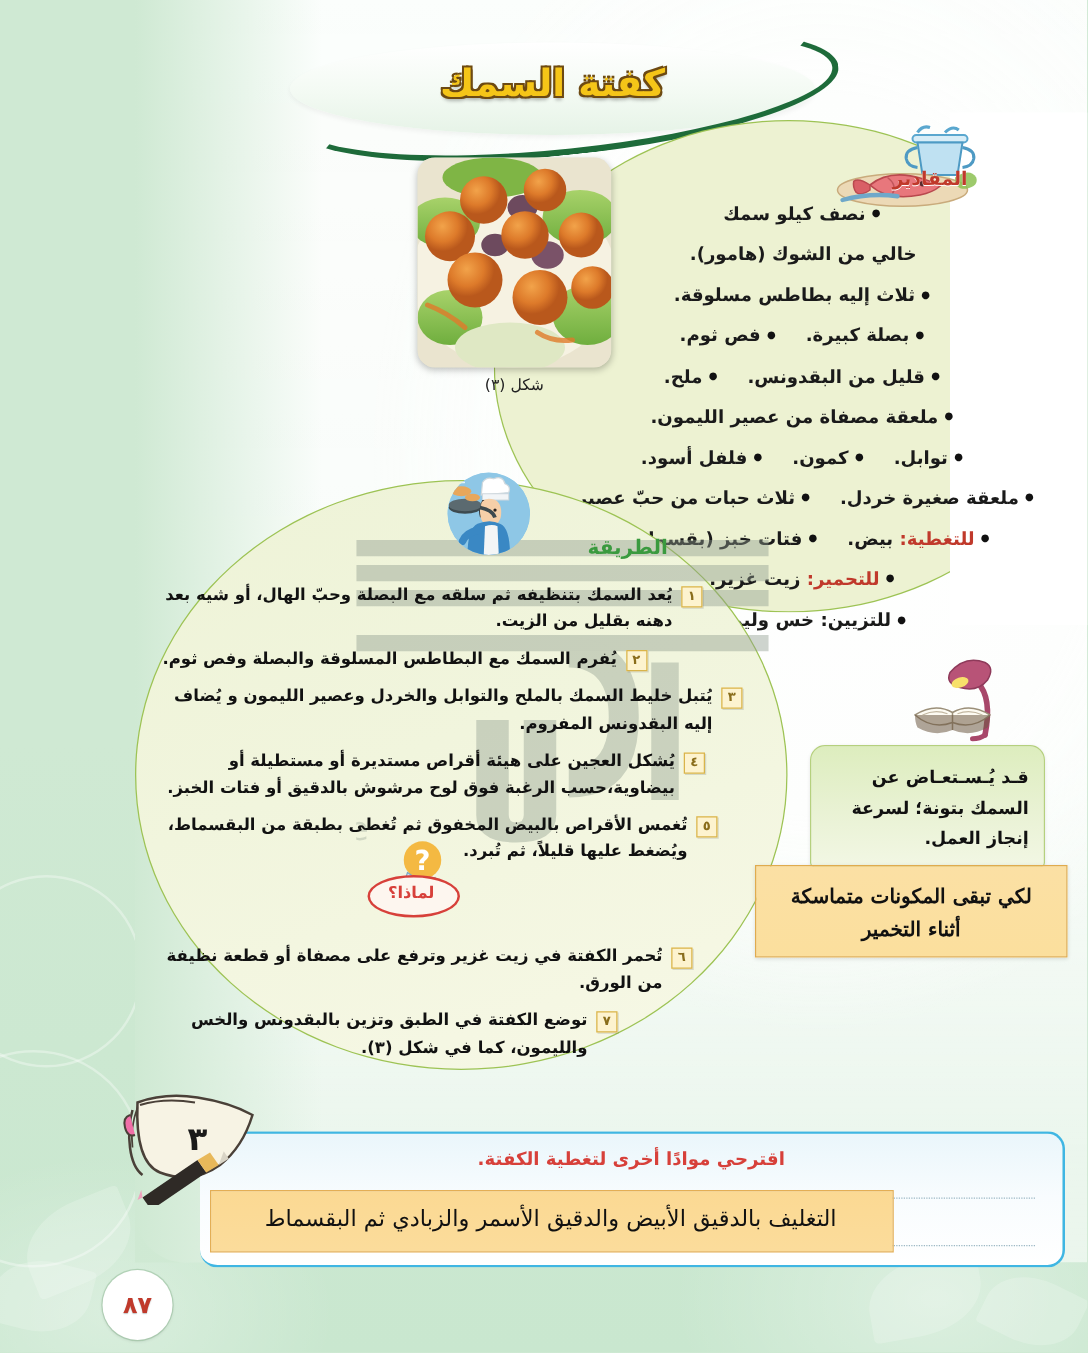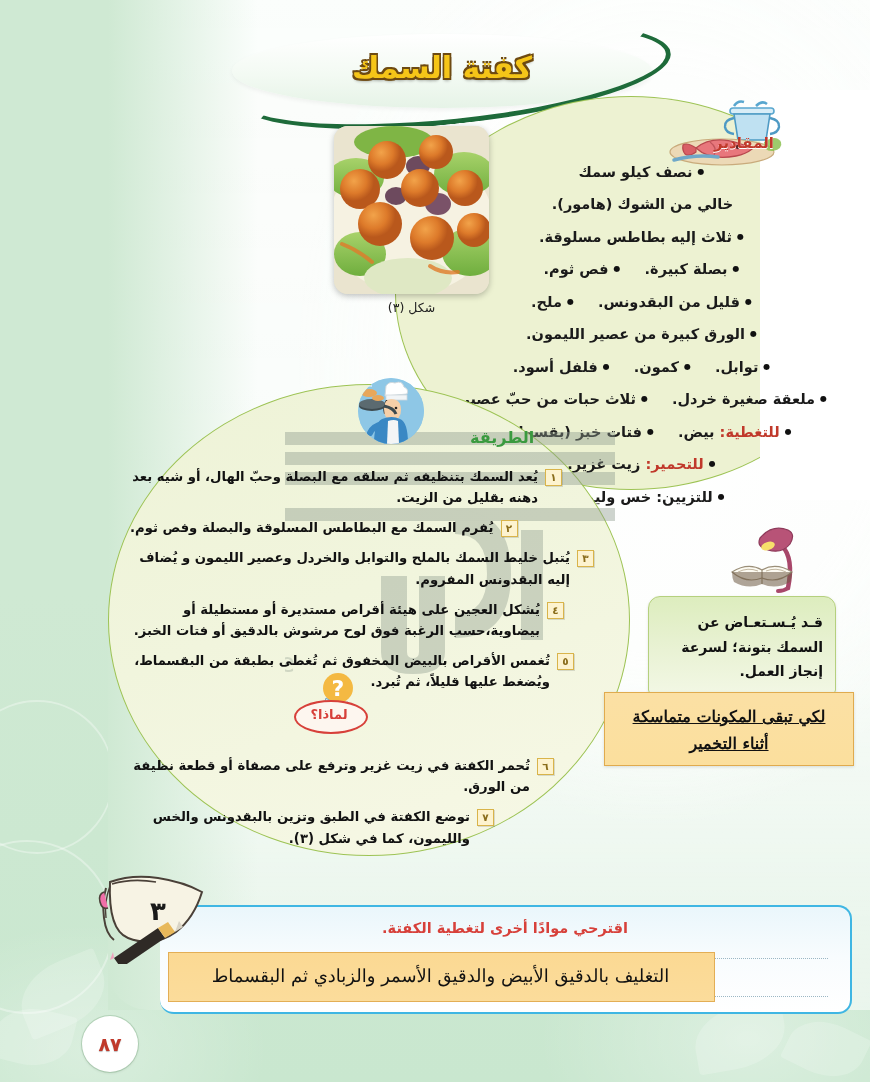--- a/index.html
+++ b/index.html
@@ -216,21 +216,20 @@
     position: absolute; left: 604px; top: 692px; width: 248px; height: 72px;
     background: linear-gradient(180deg,#fbe0a4 0%, #fbdf9d 100%);
     border: 1px solid #e0ab4e;
     box-shadow: 0 1px 3px rgba(0,0,0,.12);
   }
   #note-orange p {
     margin: 0; padding: 10px 14px 0 14px;
     direction: rtl; text-align: center;
     font-size: 16px; font-weight: bold; color: #111; line-height: 1.7;
     font-family: "DejaVu Serif", "Liberation Serif", serif;
-    text-decoration: underline;
   }
 
   
   #activity-box {
     position: absolute; left: 160px; top: 905px; width: 690px; height: 105px;
     background: linear-gradient(180deg,#eaf6fb 0%, #f8fcfe 48%, #ffffff 100%);
     border: 2.5px solid #3fb6e3;
     border-radius: 14px;
     border-left: none;
   }
@@ -326,21 +325,21 @@
       <div class="ing-line" style="text-align: center;"><span>خالي من الشوك (هامور).</span></div>
       <div class="ing-line" style="text-align: center;"><span class="dot">ثلاث إليه بطاطس مسلوقة.</span></div>
       <div class="ing-line" style="display: flex; justify-content: center; gap: 22px;">
         <span class="dot">بصلة كبيرة.</span>
         <span class="dot">فص ثوم.</span>
       </div>
       <div class="ing-line" style="display: flex; justify-content: center; gap: 22px;">
         <span class="dot">قليل من البقدونس.</span>
         <span class="dot">ملح.</span>
       </div>
-      <div class="ing-line" style="text-align: center;"><span class="dot">الورق كبيرة من عصير الليمون.</span></div>
+      <div class="ing-line" style="text-align: center;"><span class="dot">ملعقة مصفاة من عصير الليمون.</span></div>
       <div class="ing-line" style="display: flex; justify-content: center; gap: 22px;">
         <span class="dot">توابل.</span>
         <span class="dot">كمون.</span>
         <span class="dot">فلفل أسود.</span>
       </div>
       <div class="ing-line" style="display: flex; justify-content: center; gap: 22px;">
         <span class="dot">ملعقة صغيرة خردل.</span>
         <span class="dot">ثلاث حبات من حبّ عصير.</span>
       </div>
       <div class="ing-line" style="display: flex; justify-content: center; gap: 22px;">

